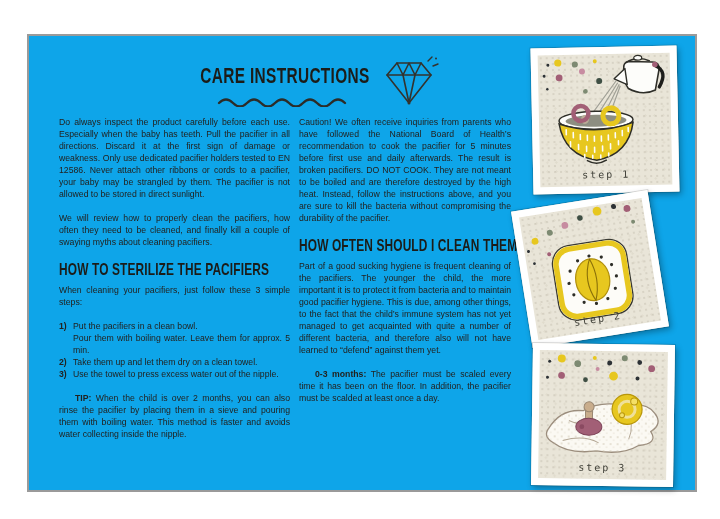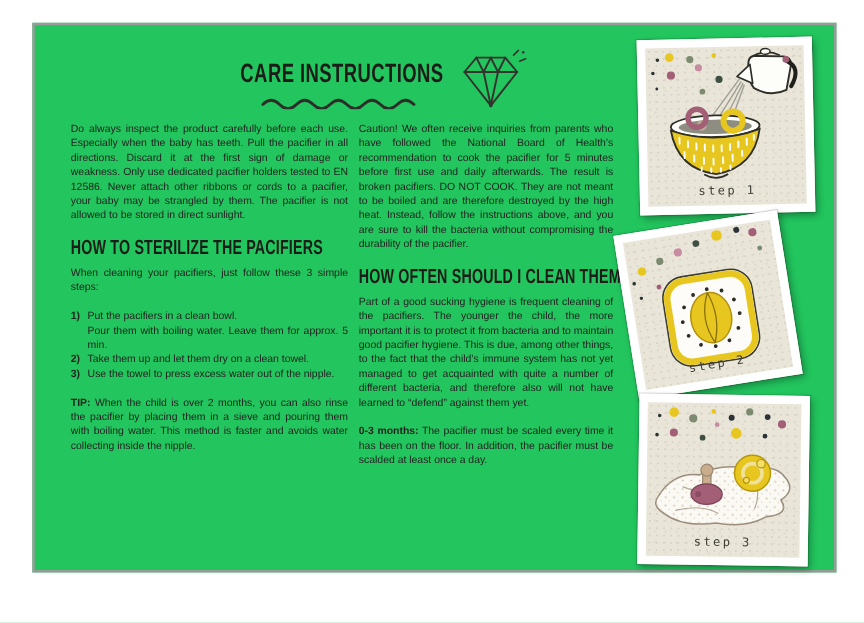--- a/index.html
+++ b/index.html
@@ -2,22 +2,22 @@
 <html style="--yellow: #e7c71f; --olive: #7d8a72; --plum: #a25f76; --plum-light: #c78ca1; --green: #3f4f44; --dark: #2d3236; --card-bg: #e9e5d8; --frame-border: #9a9a9a; --water: #8d8e81;"><head>
 <meta charset="utf-8">
 <style>
   html,body{margin:0;padding:0;}
   body{
     width:720px;height:519px;background:#ffffff;
     font-family:"Liberation Sans",sans-serif;color:#1f1f1f;
     position:relative;overflow:hidden;
   }
   .frame{
-    position:absolute;left:27px;top:19px;width:666px;height:454px;
-    border:2px solid var(--frame-border,#9a9a9a);background:#22c55e;text-decoration:underline;
+    position:absolute;left:27px;top:34px;width:666px;height:454px;
+    border:2px solid var(--frame-border,#9a9a9a);background:#0ea5e9;text-decoration:underline;
   }
   .content{position:absolute;left:30px;top:0;width:452px;}
   .title-wrap{margin-top:27px;text-align:center;height:26px;}
   .title{
     display:inline-block;margin:0;font-size:22px;font-weight:bold;
     letter-spacing:.5px;white-space:nowrap;color:#1c1c18;
     transform:scaleX(.7);transform-origin:center;
   }
   .squiggle-wrap{text-align:center;margin-top:4px;height:14px;}
   .diamond{position:absolute;left:349px;top:20px;}
@@ -29,21 +29,21 @@
   .col h2{
     margin:9px 0 5px 0;font-size:17px;font-weight:bold;line-height:19px;
     white-space:nowrap;color:#1c1c18;letter-spacing:.2px;
     transform:scaleX(.7);transform-origin:left center;
   }
   .steps{margin:0 0 12px 0;}
   .step-row{display:flex;}
   .step-num{flex:none;width:14px;font-weight:bold;}
   .step-text{flex:1;}
   .tight{margin:0 !important;}
-  b{font-weight:bold;}
+  b{font-weight:bold;margin-left:16px;}
   
   .card{
     position:absolute;
     background-color:var(--card-bg,#e9e5d8);
     background-image:radial-gradient(rgba(110,100,80,.14) 1px, transparent 1.1px),
                      radial-gradient(rgba(150,140,115,.10) 1px, transparent 1.1px);
     background-size:6px 6px,9px 9px;background-position:0 0,3px 4px;
     border:7px solid #ffffff;
     box-shadow:0 0 0 1px rgba(0,0,0,.14), 2px 3px 6px rgba(0,0,0,.32);
   }
@@ -68,20 +68,21 @@
     </div>
     <div class="squiggle-wrap">
       <svg width="138" height="13" viewBox="0 0 138 13">
         <path d="M3,9 Q10,2 17,9 T31,9 T45,9 T59,9 T73,9 T87,9 T101,9 T115,9 T129,9" fill="none" stroke="#2c2c28" stroke-width="2.3" stroke-linecap="round"></path>
       </svg>
     </div>
 
     <div class="cols">
       <div class="col left">
         <p>Do always inspect the product carefully before each use. Especially when the baby has teeth. Pull the pacifier in all directions. Discard it at the first sign of damage or weakness. Only use dedicated pacifier holders tested to EN 12586. Never attach other ribbons or cords to a pacifier, your baby may be strangled by them. The pacifier is not allowed to be stored in direct sunlight.</p>
+        <p>We will review how to properly clean the pacifiers, how often they need to be cleaned, and finally kill a couple of swaying myths about cleaning pacifiers.</p>
         <h2>HOW TO STERILIZE THE PACIFIERS</h2>
         <p>When cleaning your pacifiers, just follow these 3 simple steps:</p>
         <div class="steps">
           <div class="step-row">
             <span class="step-num">1)</span>
             <span class="step-text"><span>Put the pacifiers in a clean bowl.</span><br>
             <span>Pour them with boiling water. Leave them for approx. 5 min.</span></span>
           </div>
           <div class="step-row">
             <span class="step-num">2)</span>

